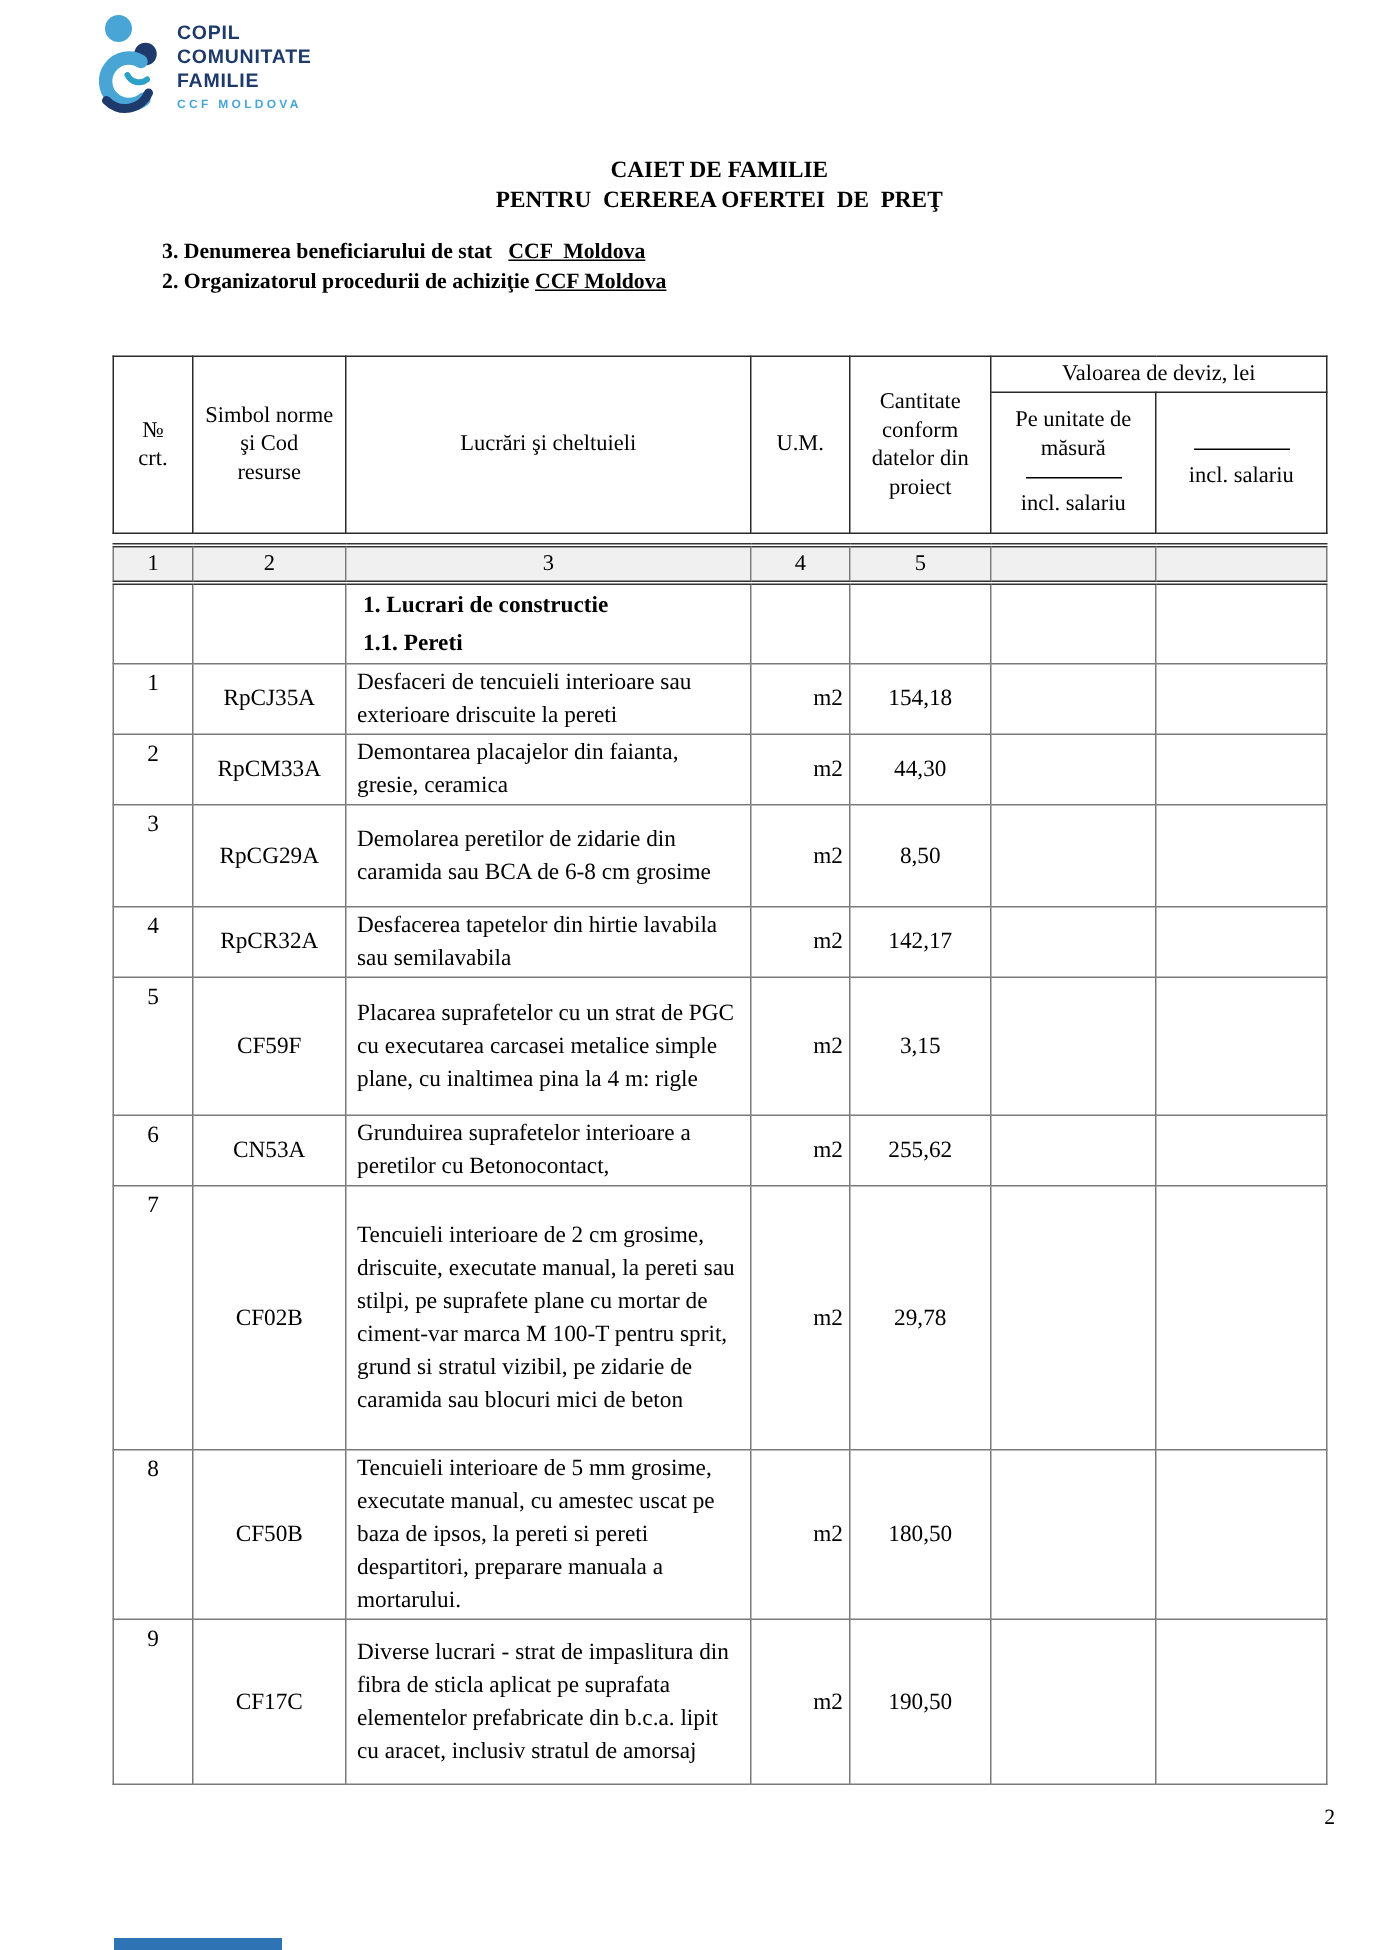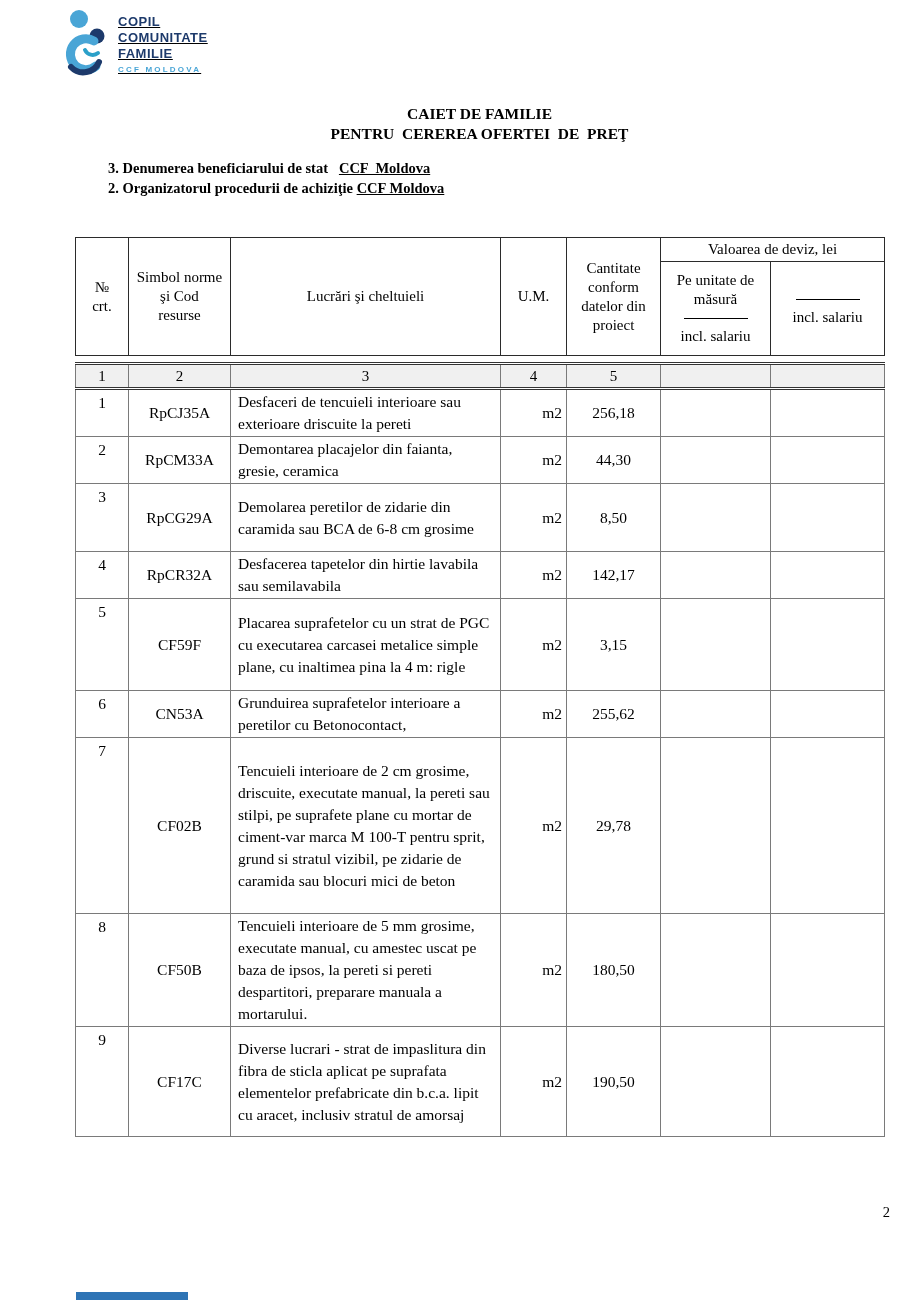--- a/index.html
+++ b/index.html
@@ -5,21 +5,21 @@
   html,body{margin:0;padding:0;}
   body{
     width:919px;height:1300px;position:relative;background:#ffffff;
     font-family:"Liberation Serif",serif;color:#000;
   }
   .abs{position:absolute;}
 
   
   .logo{left:64px;top:8px;width:260px;height:78px;display:flex;}
   .logo-mark{width:48px;height:74px;position:relative;flex:0 0 auto;}
-  .logo-text{margin-left:6px;padding-top:6px;font-family:"Liberation Sans",sans-serif;text-decoration:underline;}
+  .logo-text{margin-left:6px;padding-top:6px;font-family:"Liberation Sans",sans-serif;}
   .logo-line{font-weight:bold;font-size:13px;line-height:16px;color:#1d3a6b;letter-spacing:.5px;}
   .logo-sub{font-weight:bold;font-size:8px;letter-spacing:2.2px;color:#49a5d6;margin-top:3px;}
 
   
   .title-block{left:75px;top:104px;width:809px;text-align:center;}
   .title-line{font-weight:bold;font-size:15.5px;line-height:20px;white-space:pre-wrap;}
 
   
   .intro{left:108px;top:159px;width:790px;font-weight:bold;font-size:14.5px;}
   .intro-row{line-height:19.5px;white-space:pre-wrap;}
@@ -139,27 +139,39 @@
   <tbody>
     <tr class="num-row">
         <td>1</td>
         <td>2</td>
         <td>3</td>
         <td>4</td>
         <td>5</td>
         <td></td>
         <td></td>
       </tr>
+    <tr class="section-row" style="height:49px;">
+      <td></td>
+      <td></td>
+      <td class="c-desc">
+        <div class="section-line">1. Lucrari de constructie</div>
+        <div class="section-line">1.1. Pereti</div>
+      </td>
+      <td></td>
+      <td></td>
+      <td></td>
+      <td></td>
+    </tr>
 
   <tr style="height: 46px;">
         <td class="c-nr">1</td>
         <td class="c-code">RpCJ35A</td>
         <td class="c-desc">Desfaceri de tencuieli interioare sau exterioare driscuite la pereti</td>
         <td class="c-um">m2</td>
-        <td class="c-qty">256,18</td>
+        <td class="c-qty">154,18</td>
         <td class="c-unit"></td>
         <td class="c-total"></td>
       </tr>
       <tr style="height: 46px;">
         <td class="c-nr">2</td>
         <td class="c-code">RpCM33A</td>
         <td class="c-desc">Demontarea placajelor din faianta, gresie, ceramica</td>
         <td class="c-um">m2</td>
         <td class="c-qty">44,30</td>
         <td class="c-unit"></td>

